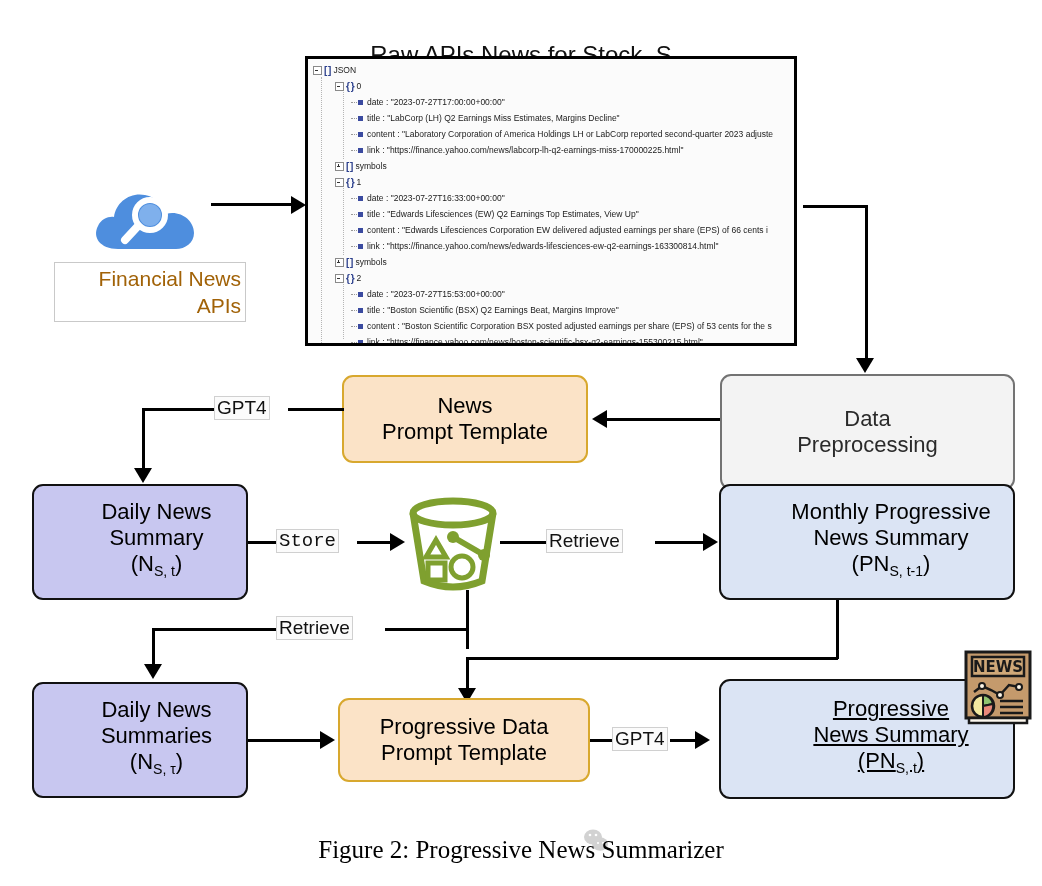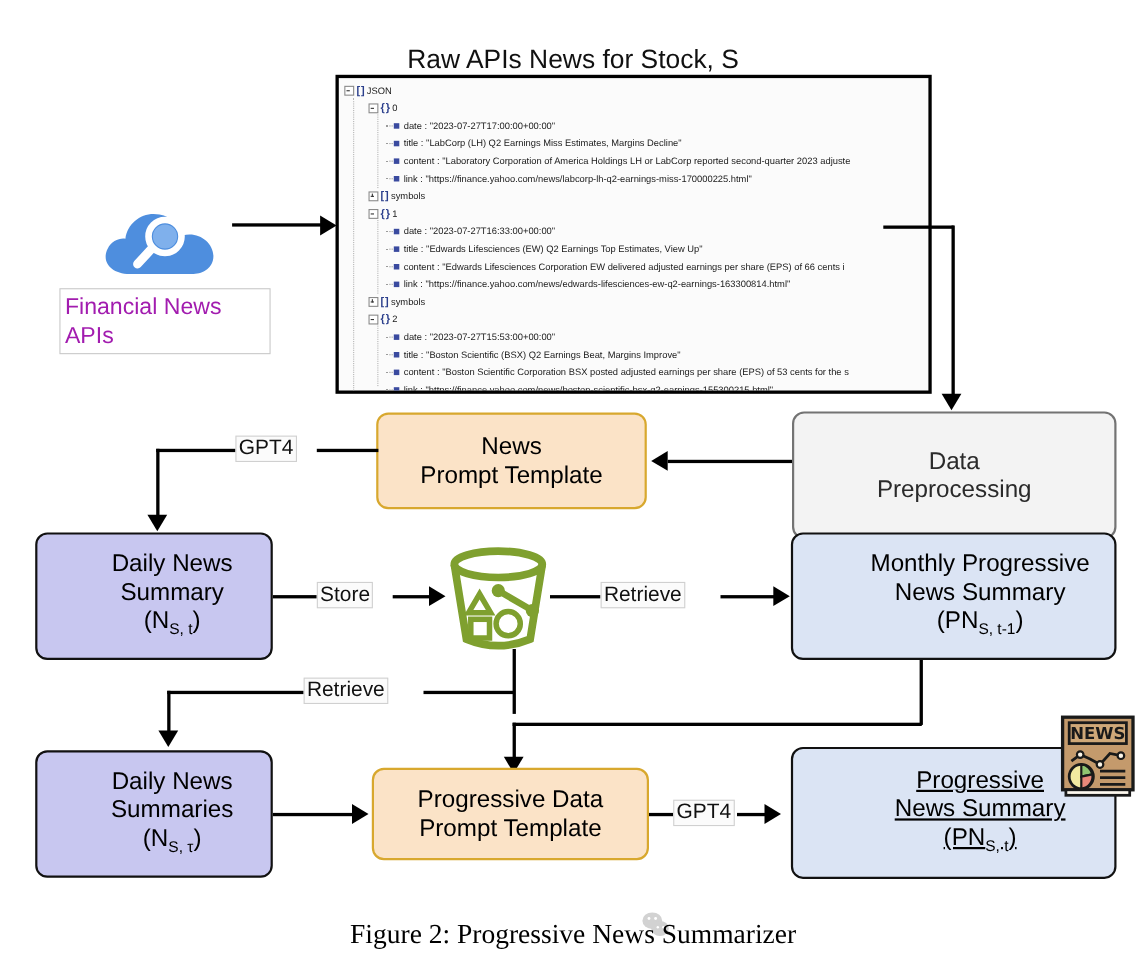--- a/index.html
+++ b/index.html
@@ -7,21 +7,21 @@
        font-family:"Liberation Sans", sans-serif;color:#000;}
   #stage{position:absolute;left:0;top:0;width:1042px;height:886px;}
 
   .abs{position:absolute;box-sizing:border-box;}
 
   
   #fig-title{left:0;top:40px;width:1042px;text-align:center;
              font-size:24px;line-height:30px;color:#111;}
 
   
-  #json-panel{left:305px;top:68px;width:542px;height:290px;
+  #json-panel{left:305px;top:56px;width:492px;height:290px;
               background:#fbfbfb;border:3px solid #000;overflow:hidden;}
   .jrow{position:absolute;white-space:nowrap;font-family:"Liberation Sans", sans-serif;
         font-size:8.5px;line-height:10px;color:#1a1a1a;}
   .tbox{display:inline-block;width:7px;height:7px;border:1px solid #8a8a8a;
         background:#fff;position:relative;vertical-align:middle;margin-right:2px;}
   .tbox::before{content:"";position:absolute;left:1px;top:2.5px;width:3px;height:1px;background:#333;}
   .tbox.plus::after{content:"";position:absolute;left:2px;top:1px;width:1px;height:3px;background:#333;}
   .brk{color:#2b3f8c;font-weight:bold;font-size:10px;vertical-align:middle;
        letter-spacing:-1px;margin-right:3px;font-family:"Liberation Sans", sans-serif;}
   .leafsq{display:inline-block;width:5px;height:5px;background:#3a4a9f;
@@ -39,21 +39,21 @@
   .n-blue{background:#dbe4f4;border:2.5px solid #111;padding-left:48px;}
   .n-peach{background:#fbe3c7;border:2.5px solid #d8a82e;}
   .n-gray{background:#f3f3f3;border:2.5px solid #737373;color:#2a2a2a;}
   sub{font-size:0.64em;}
 
   
   .elabel{position:absolute;background:#fbfbfb;border:1px solid #d0d0d0;
           font-size:19px;line-height:22px;padding:0px 2px;color:#111;
           white-space:nowrap;z-index:6;}
   .apilabel{position:absolute;background:#fff;border:1px solid #c9c9c9;
-            font-size:21px;line-height:27px;text-align:left;color:#a21caf;padding:2px 4px;}
+            font-size:21px;line-height:27px;text-align:right;color:#a16207;padding:2px 4px;}
 
   
   .ln{position:absolute;background:#000;}
   .lnh{height:2.5px;}
   .lnv{width:2.5px;}
   .ahead{position:absolute;width:0;height:0;}
   .ar{border-top:9px solid transparent;border-bottom:9px solid transparent;border-left:15px solid #000;}
   .al{border-top:9px solid transparent;border-bottom:9px solid transparent;border-right:15px solid #000;}
   .ad{border-left:9px solid transparent;border-right:9px solid transparent;border-top:15px solid #000;}
 
@@ -183,21 +183,21 @@
     <div class="inner">
       <span>Daily News</span><br>
       <span>Summary</span><br>
       <span><span>(N</span><sub>S, t</sub><span>)</span></span>
     </div>
   </div>
 
   <div class="ln lnh abs" style="left:248px;top:541px;width:40px;"></div>
   <div class="ln lnh abs" style="left:357px;top:541px;width:36px;"></div>
   <div class="ahead ar abs" style="left:390px;top:533px;"></div>
-  <div class="elabel" style="left:288px;top:529px;">Store</div>
+  <div class="elabel" style="left:276px;top:529px;font-family:Liberation Mono, monospace;">Store</div>
 
   <svg class="abs" style="left:404px;top:497px;width:98px;height:100px;" viewBox="0 0 98 100">
     <ellipse cx="49" cy="16" rx="40" ry="12" fill="none" stroke="#7fa02f" stroke-width="7"></ellipse>
     <path d="M9 16 L20 84 Q49 96 78 84 L89 16" fill="none" stroke="#7fa02f" stroke-width="7"></path>
     <polygon points="32,43 42,60 22,60" fill="none" stroke="#7fa02f" stroke-width="5"></polygon>
     <rect x="24" y="66" width="17" height="17" fill="none" stroke="#7fa02f" stroke-width="5"></rect>
     <circle cx="58" cy="70" r="11" fill="none" stroke="#7fa02f" stroke-width="5"></circle>
     <line x1="49" y1="40" x2="80" y2="58" stroke="#7fa02f" stroke-width="6" stroke-linecap="round"></line>
     <circle cx="49" cy="40" r="6" fill="#7fa02f"></circle>
     <circle cx="80" cy="58" r="6" fill="#7fa02f"></circle>

